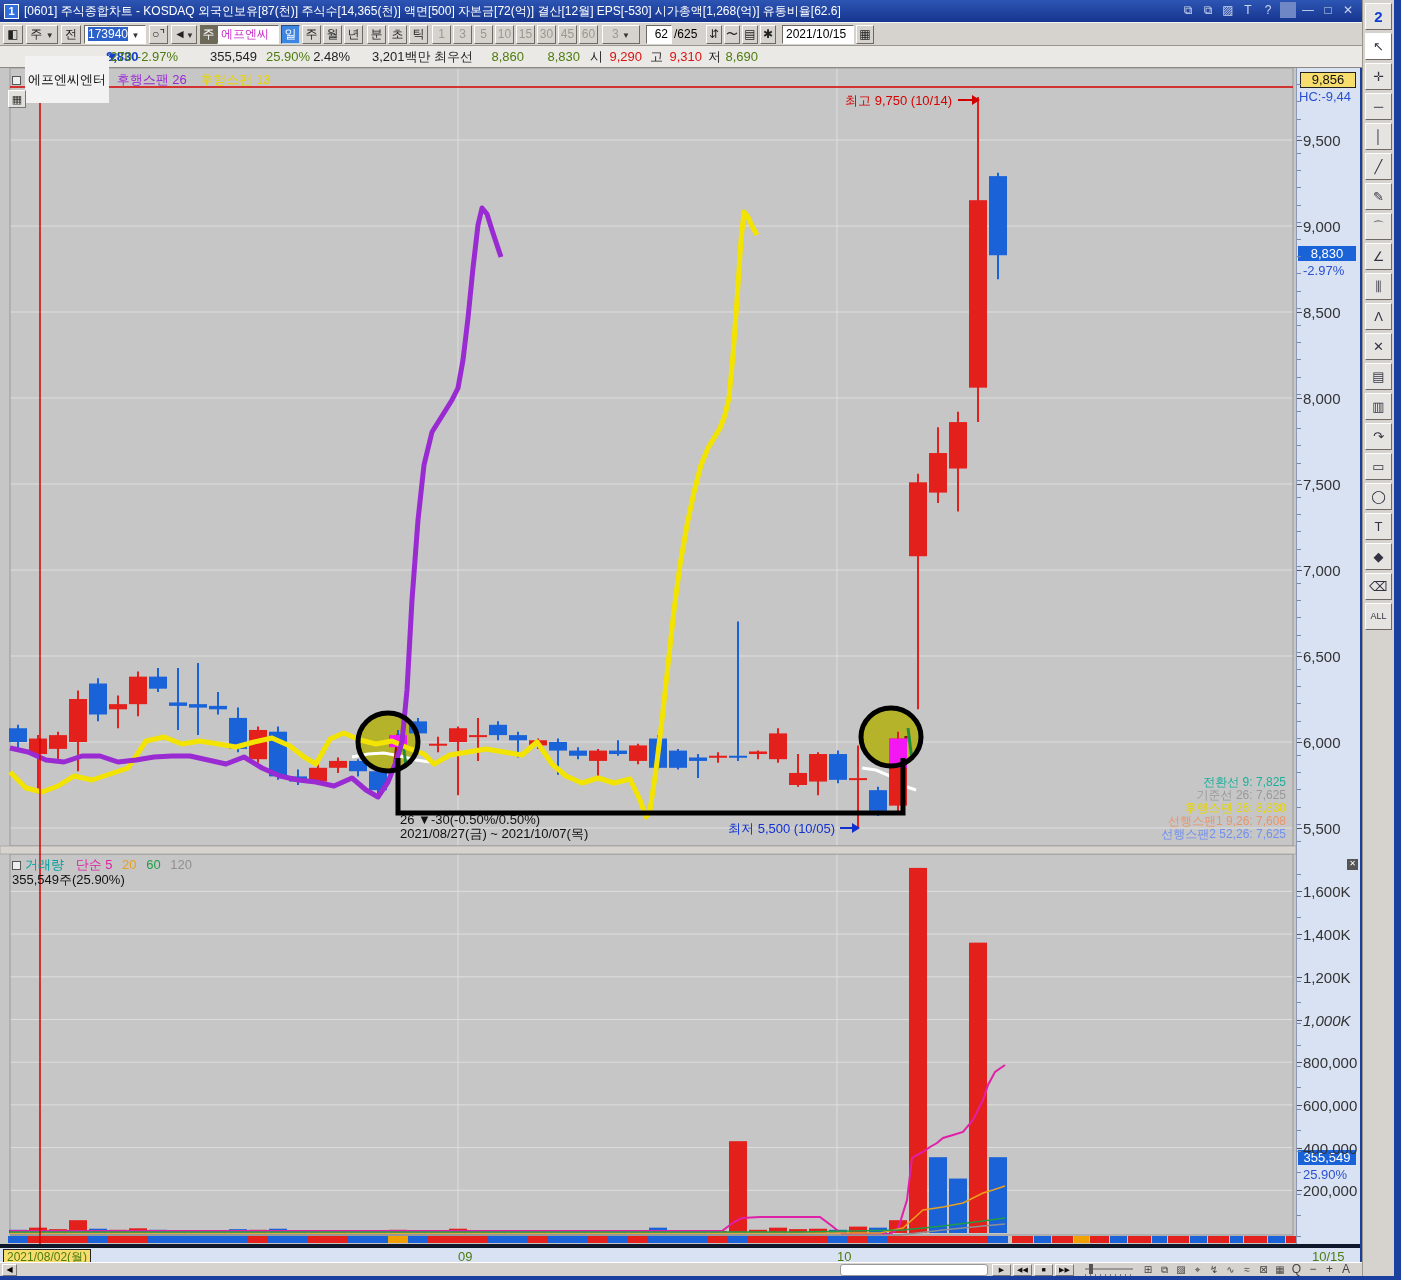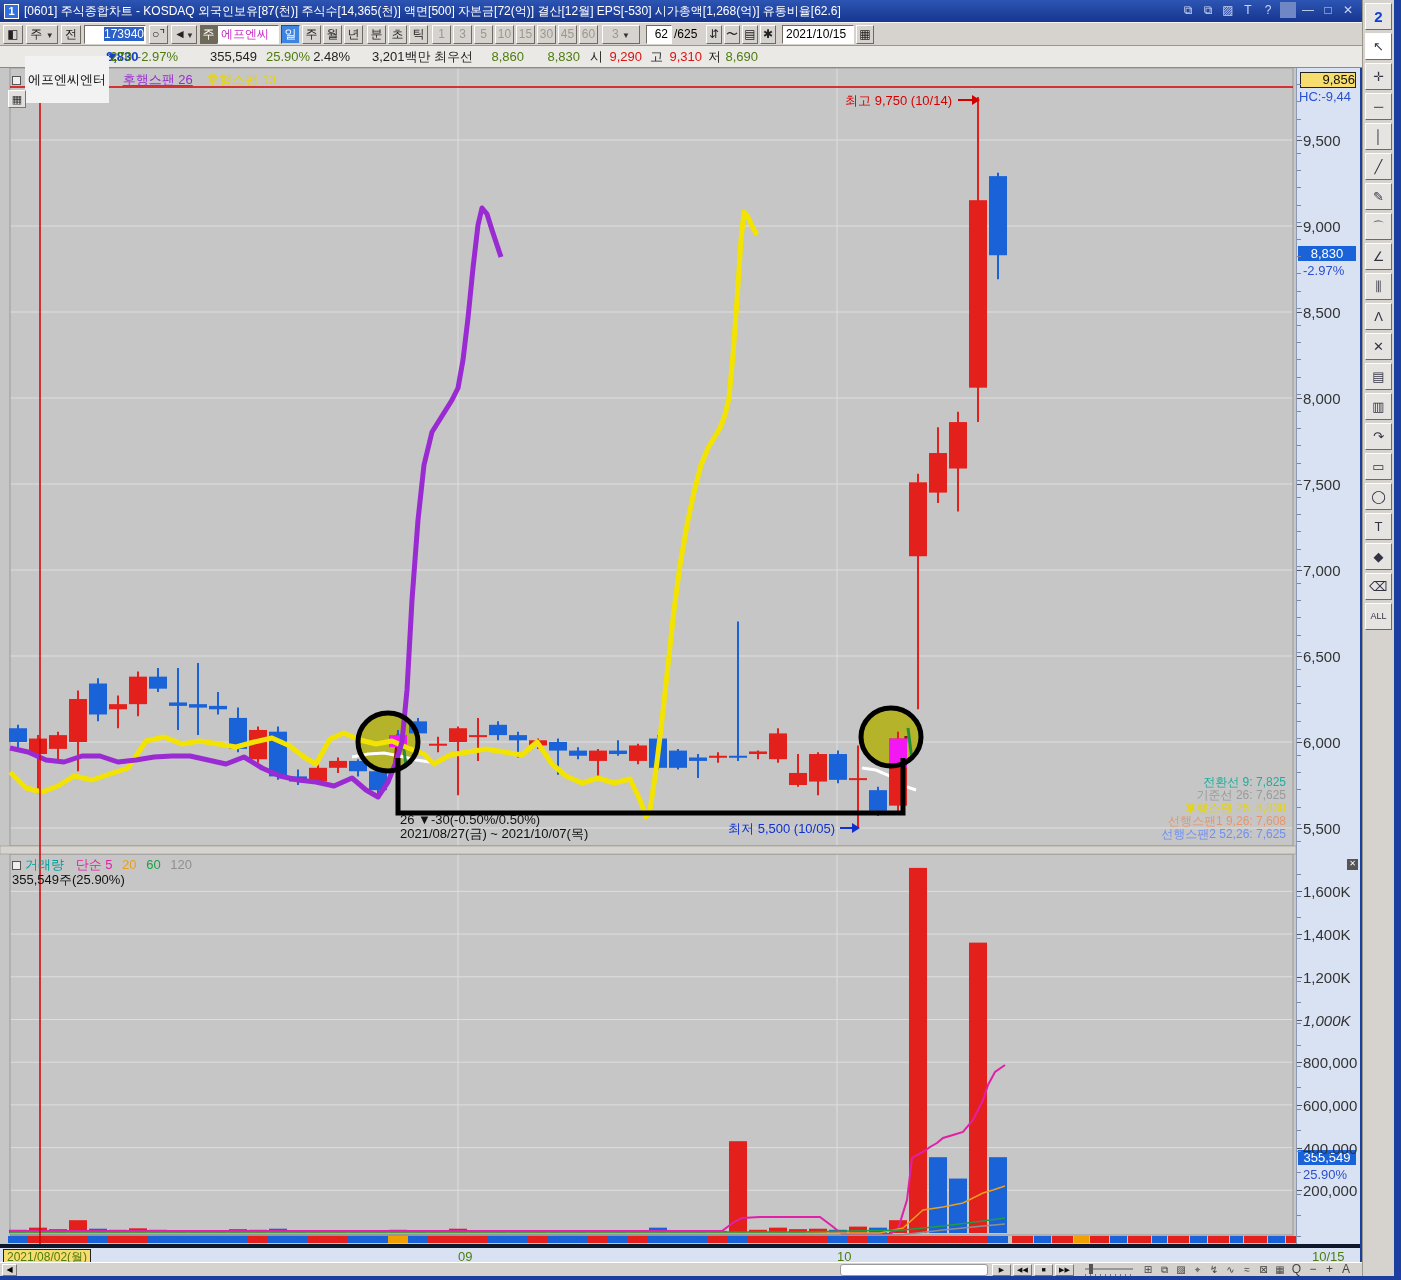--- a/index.html
+++ b/index.html
@@ -34,21 +34,21 @@
 #legend .chk { display:inline-block; width:9px; height:9px; border:1px solid #555; background:#eee; margin-right:4px; vertical-align:-1px; }
 #legend .nm { background:#f2f2f2; padding:16px 3px; color:#111; }
 #grid-btn { position:absolute; left:8px; top:22px; width:18px; height:18px; border:1px solid; border-color:#fff #777 #777 #fff; background:#e2e0dc; font-size:11px; text-align:center; line-height:16px; color:#333; }
 #volheader { position:absolute; left:12px; top:789px; font-size:13px; line-height:15px; white-space:nowrap; }
 #volheader .chk { display:inline-block; width:9px; height:9px; border:1px solid #555; background:#eee; margin-right:4px; vertical-align:-1px; }
 #ichimoku { position:absolute; right:10px; top:708px; text-align:right; font-size:12px; line-height:13px; }
 
 #axis { position:absolute; left:1296px; top:68px; width:64px; height:1176px; background:#d9e2f3; border-left:1px solid #8e9ab4; }
 #axis .lbl { position:absolute; left:6px; font-size:15px; color:#333; white-space:nowrap; }
 #axis .lbl::before { content:""; position:absolute; left:-6px; top:8px; width:5px; height:1px; background:#555; }
-#cross-tag { position:absolute; left:3px; top:4px; width:56px; height:16px; background:#f6dd6e; border:1px solid #222; color:#111; font-size:13px; text-align:right; line-height:14px; }
+#cross-tag { position:absolute; left:3px; top:4px; width:56px; height:16px; background:#f6dd6e; border:1px solid #222; color:#111; font-size:13px; text-align:center; line-height:14px; }
 #hc-tag { position:absolute; left:2px; top:21px; color:#2a50d0; font-size:13px; }
 .cur-tag { position:absolute; left:1px; width:58px; background:#1a62d8; color:#fff; font-size:13px; text-align:center; line-height:15px; }
 .cur-pct { position:absolute; left:6px; color:#2a50d0; font-size:13px; }
 #volclose { position:absolute; left:50px; top:791px; width:11px; height:11px; background:#555; color:#fff; font-size:8px; line-height:10px; text-align:center; }
 
 #dateaxis { position:absolute; left:0; top:1244px; width:1360px; height:28px; background:#d9e2f3; border-top:4px solid #0f172a; font-size:13px; color:#4d7c0f; }
 #date-cross { position:absolute; left:3px; top:1px; background:#f6dd6e; border:1px solid #222; padding:0 3px; line-height:14px; font-size:12px; }
 .dtick { position:absolute; top:1px; }
 
 #bottombar { position:absolute; left:0; top:1262px; width:1401px; height:14px; background:#d6d3ce; border-top:1px solid #fff; }
@@ -85,21 +85,21 @@
         <span>—</span>
         <span>□</span>
         <span>✕</span>
       </div>
   </div>
 
   <div id="toolbar">
     <div class="tb" style="left:3px;width:20px;">◧</div>
     <div class="tb" style="left:26px;width:32px;"><span>주</span> <span class="dropcaret">▼</span></div>
     <div class="tb" style="left:61px;width:20px;">전</div>
-    <div class="sunkbox" style="left:84px;width:62px;"><span style="background:#2b61c8;color:#fff;margin-left:16px;">173940</span> <span class="dropcaret">▼</span></div>
+    <div class="sunkbox" style="left:84px;width:62px;"><span style="background:#2b61c8;color:#fff;">173940</span> <span class="dropcaret">▼</span></div>
     <div class="tb" style="left:149px;width:19px;">○⌝</div>
     <div class="tb" style="left:171px;width:26px;">◄<span class="dropcaret">▼</span></div>
     <div style="position:absolute;left:200px;top:2px;width:17px;height:19px;background:#6e6a5a;color:#fff;text-align:center;line-height:18px;">주</div>
     <div class="sunkbox" style="left:217px;width:62px;color:#c82ac8;">에프엔씨엔</div>
     <div id="period-btns">
         <div class="tb active" style="left: 281px; width: 19px;">일</div>
         <div class="tb" style="left: 302px; width: 19px;">주</div>
         <div class="tb" style="left: 323px; width: 19px;">월</div>
         <div class="tb" style="left: 344px; width: 19px;">년</div>
       </div>
@@ -424,21 +424,21 @@
         <line x1="958" y1="32" x2="972" y2="32" stroke="#d40000" stroke-width="2"></line>
         <polygon points="972,27 980,32 972,37" fill="#d40000"></polygon>
         <text x="835" y="765" fill="#1030d0" font-size="13px" text-anchor="end" font-family="Liberation Sans, sans-serif">최저 5,500 (10/05)</text>
         <line x1="840" y1="760" x2="852" y2="760" stroke="#1030d0" stroke-width="2"></line>
         <polygon points="852,755 860,760 852,765" fill="#1030d0"></polygon>
         <text x="400" y="756" fill="#111" font-size="13px" text-anchor="start" font-family="Liberation Sans, sans-serif">26 ▼-30(-0.50%/0.50%)</text>
         <text x="400" y="770" fill="#111" font-size="13px" text-anchor="start" font-family="Liberation Sans, sans-serif">2021/08/27(금) ~ 2021/10/07(목)</text>
       </svg>
     <div id="legend">
       <span class="chk"></span><span class="nm">에프엔씨엔터</span>
-      <span style="color:#9a2ad2;margin-left:10px;text-decoration:underline;">후행스팬 26</span>
+      <span style="color:#9a2ad2;margin-left:4px;">후행스팬 26</span>
       <span style="color:#e8d400;margin-left:10px;">후행스팬 13</span>
     </div>
     <div id="grid-btn">▦</div>
     <div id="volheader">
       <div><span class="chk"></span><span style="color:#00a0a0;">거래량</span>
         <span style="color:#e020a8;margin-left:8px;"><span>단순</span> <span>5</span></span>
         <span style="color:#e8a020;margin-left:6px;">20</span>
         <span style="color:#1e9e46;margin-left:6px;">60</span>
         <span style="color:#909090;margin-left:6px;">120</span>
       </div>

